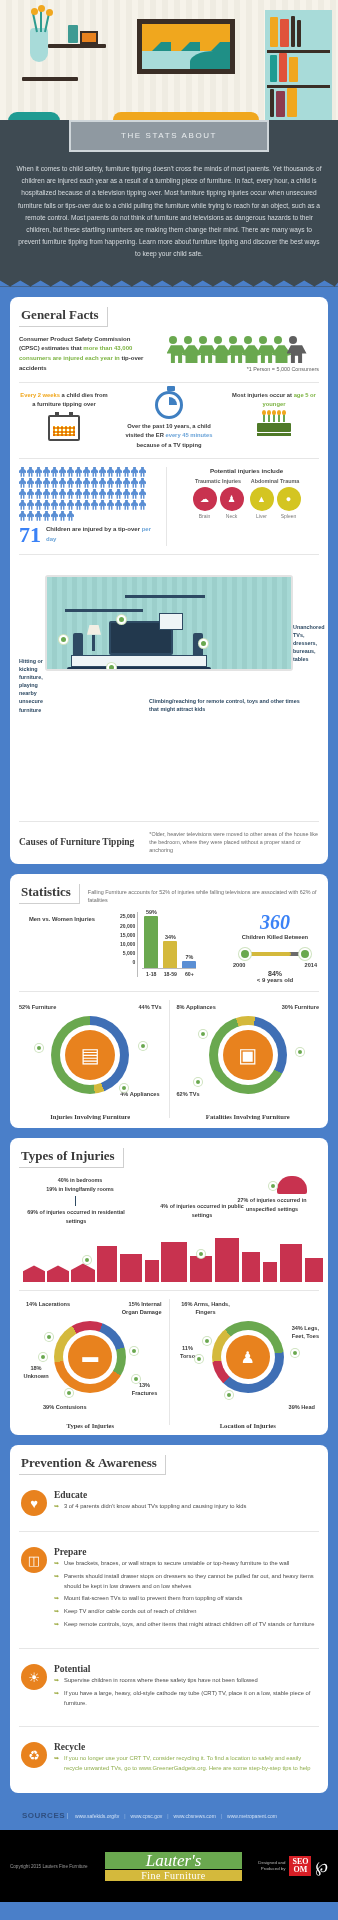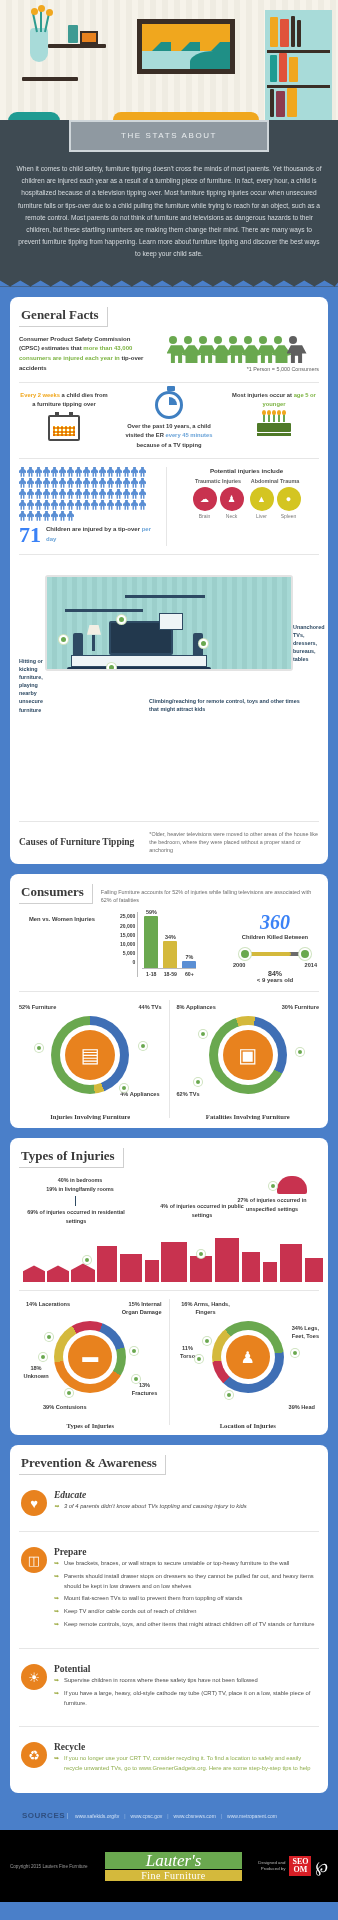--- a/index.html
+++ b/index.html
@@ -490,21 +490,21 @@
       <div class="hr"></div>
       <div class="row" style="align-items:center;">
         <div class="sec-title" style="font-size:9.5px;border:none;padding:0;">Causes of Furniture Tipping</div>
         <div class="vr"></div>
         <div class="sec-note" style="padding-top:0;">*Older, heavier televisions were moved to other areas of the house like the bedroom, where they were placed without a proper stand or anchoring</div>
       </div>
     </div>
 
     <div class="card">
       <div class="sec-head">
-        <div class="sec-title">Consumers</div>
+        <div class="sec-title">Statistics</div>
         <div class="sec-note">Falling Furniture accounts for 52% of injuries while falling televisions are associated with 62% of fatalities</div>
       </div>
 
       <div class="row" style="align-items:flex-start;">
         <div style="width:86px;">
           <div class="glabel">Men vs. Women Injuries</div>
         </div>
 
         <div class="vr"></div>
 
@@ -669,21 +669,21 @@
       </div>
     </div>
 
     <div class="card">
       <div class="sec-head">
         <div class="sec-title">Prevention &amp; Awareness</div>
       </div>
 
       <div class="prev-item">
         <div class="prev-icon">♥</div>
-        <div style="flex:1;font-style:italic;">
+        <div style="flex:1;">
           <div class="prev-h">Educate</div>
           <div class="bullet">
               <span class="ar">➥</span>
               <span>3 of 4 parents didn't know about TVs toppling and causing injury to kids</span>
             </div>
         </div>
       </div>
       <div class="hr"></div>
 
       <div class="prev-item">

